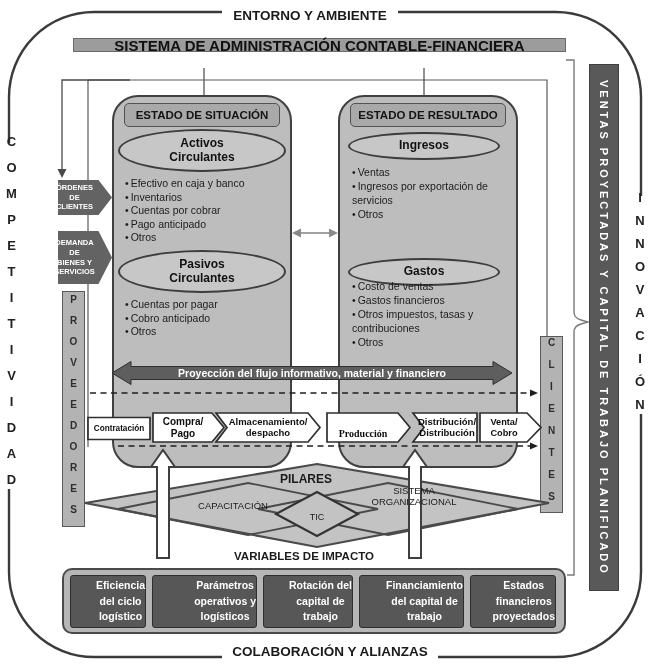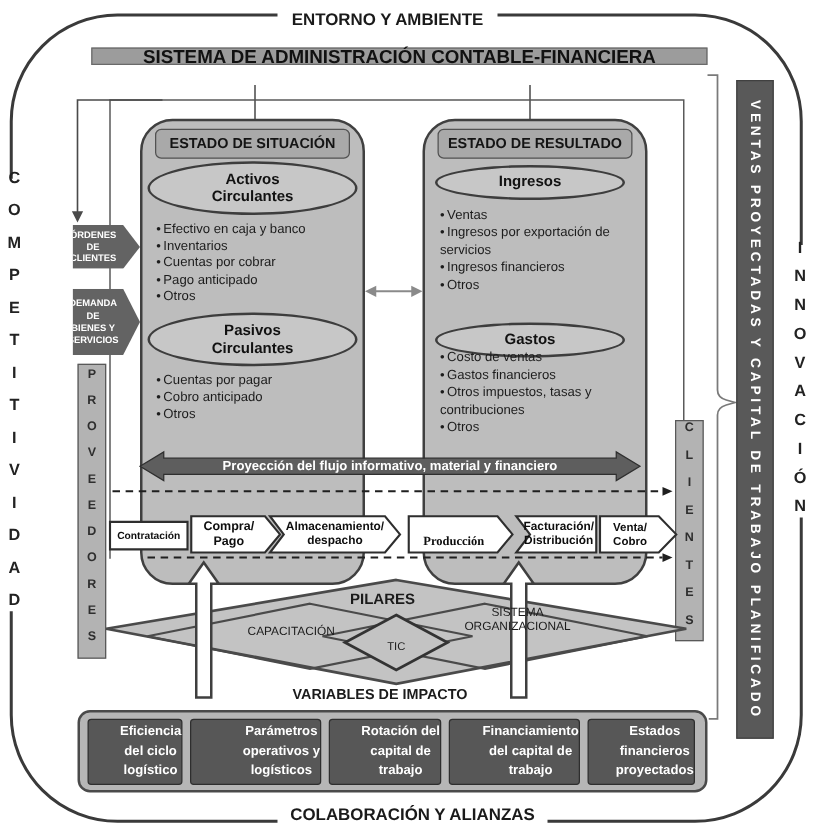--- a/index.html
+++ b/index.html
@@ -90,21 +90,20 @@
   <div class="abs z1 panel" style="left:338px;top:95px;width:180px;height:373px;box-sizing:border-box;"></div>
   <div class="abs z2 hdrbox" style="left:350px;top:103px;width:156px;height:24px;box-sizing:border-box;">
     <span>ESTADO DE RESULTADO</span>
   </div>
   <div class="abs z2 ellipse" style="left:348px;top:132px;width:152px;height:28px;box-sizing:border-box;">
     <span>Ingresos</span>
   </div>
   <div class="abs z2 blist" style="left:352px;top:165px;width:158px;line-height:14px;">
     <div>Ventas</div>
     <div>Ingresos por exportación de servicios</div>
-    <div>Ingresos financieros</div>
     <div>Otros</div>
   </div>
   <div class="abs z2 ellipse" style="left:348px;top:258px;width:152px;height:28px;box-sizing:border-box;">
     <span>Gastos</span>
   </div>
   <div class="abs z2 blist" style="left:352px;top:279px;width:158px;line-height:14px;">
     <div>Costo de ventas</div>
     <div>Gastos financieros</div>
     <div>Otros impuestos, tasas y contribuciones</div>
     <div>Otros</div>
@@ -168,21 +167,21 @@
     <span>Contratación</span></div>
   <div class="abs z5 chainlabel" style="left:153px;top:413px;width:60px;height:29px;font-size:10px;">
     <span style="white-space:pre-line;">Compra/
 Pago</span></div>
   <div class="abs z5 chainlabel" style="left:222px;top:413px;width:92px;height:29px;font-size:9.5px;">
     <span style="white-space:pre-line;">Almacenamiento/
 despacho</span></div>
   <div class="abs z5 chainlabel" style="left:327px;top:413px;width:72px;height:42px;font-size:10px;font-family:Liberation Serif, serif;">
     <span>Producción</span></div>
   <div class="abs z5 chainlabel" style="left:417px;top:413px;width:60px;height:29px;font-size:9.5px;">
-    <span style="white-space:pre-line;">Facturación/
+    <span style="white-space:pre-line;">Distribución/
 Distribución</span></div>
   <div class="abs z5 chainlabel" style="left:480px;top:413px;width:48px;height:29px;font-size:9.2px;">
     <span style="white-space:pre-line;">Venta/
 Cobro</span></div>
 
   <div class="abs z5 dialabel" style="left:256px;top:471px;width:100px;height:15px;font-weight:bold;font-size:12px;">
     <span>PILARES</span></div>
   <div class="abs z5 dialabel" style="left:183px;top:499px;width:100px;height:13px;font-size:9.5px;">
     <span>CAPACITACIÓN</span></div>
   <div class="abs z5 dialabel" style="left:359px;top:484px;width:110px;height:24px;font-size:9.5px;line-height:1.2;">

